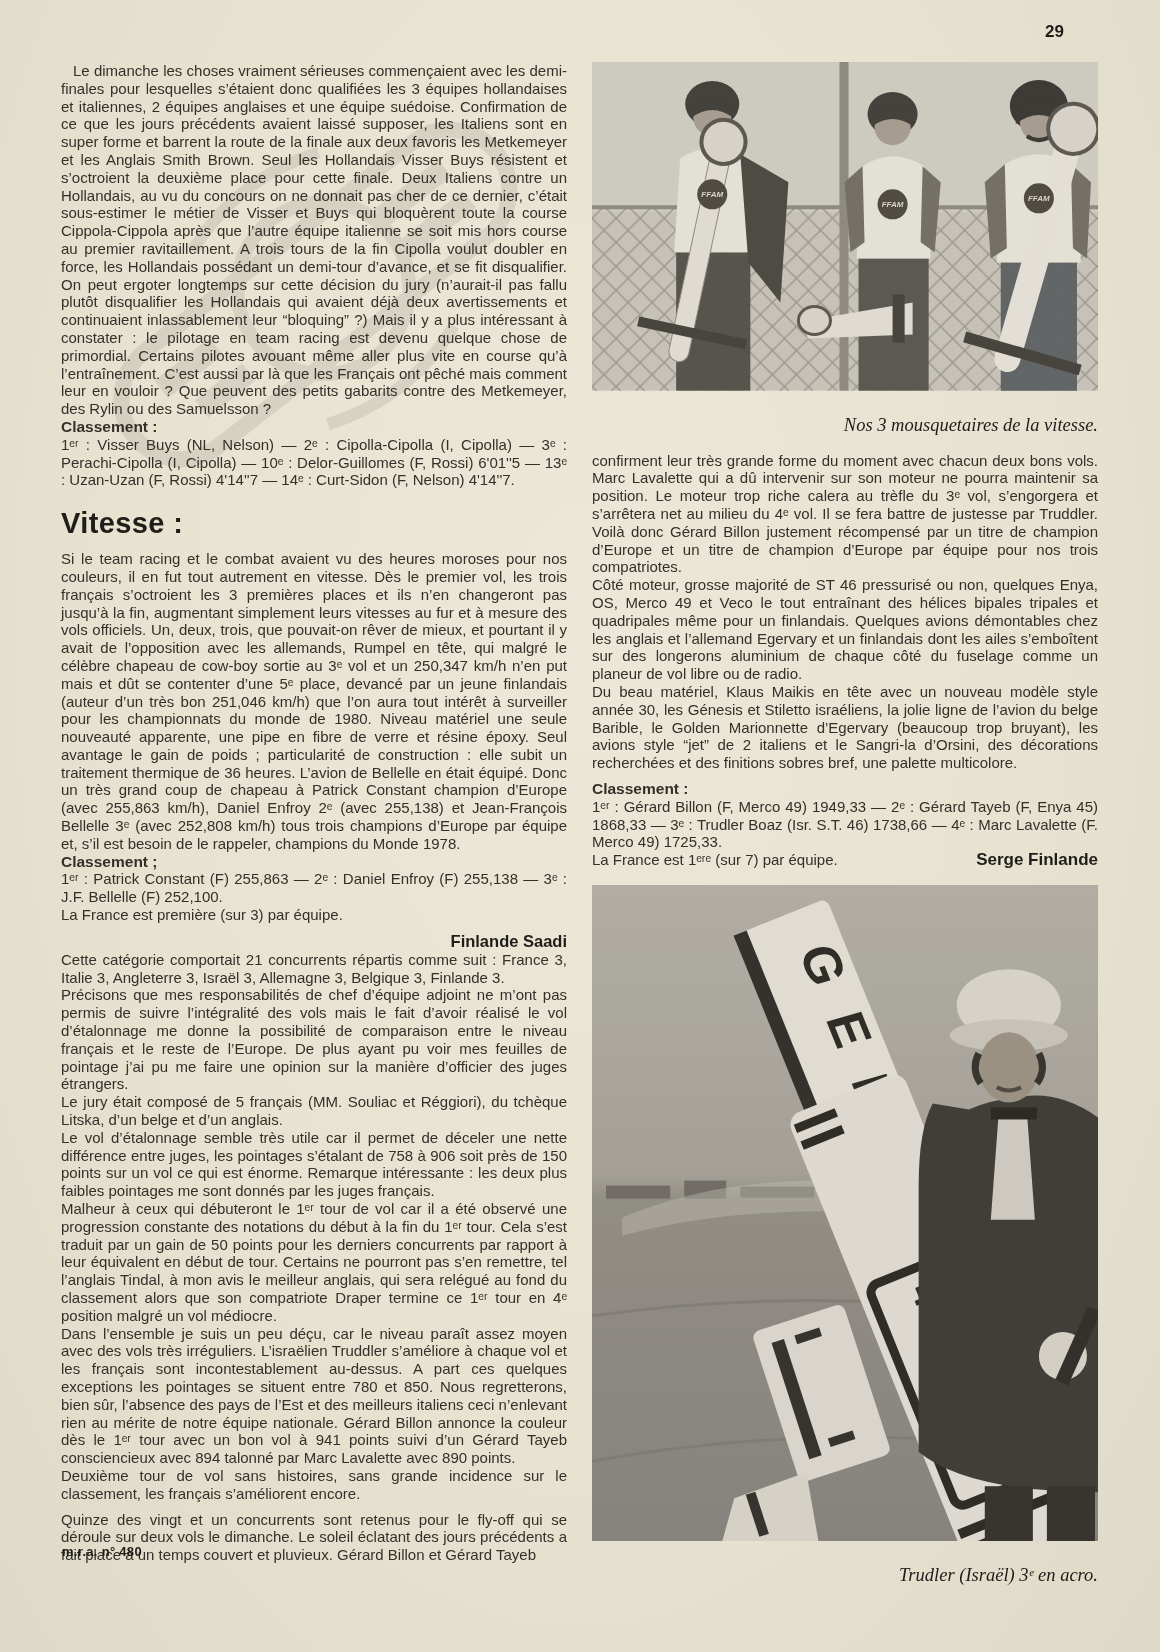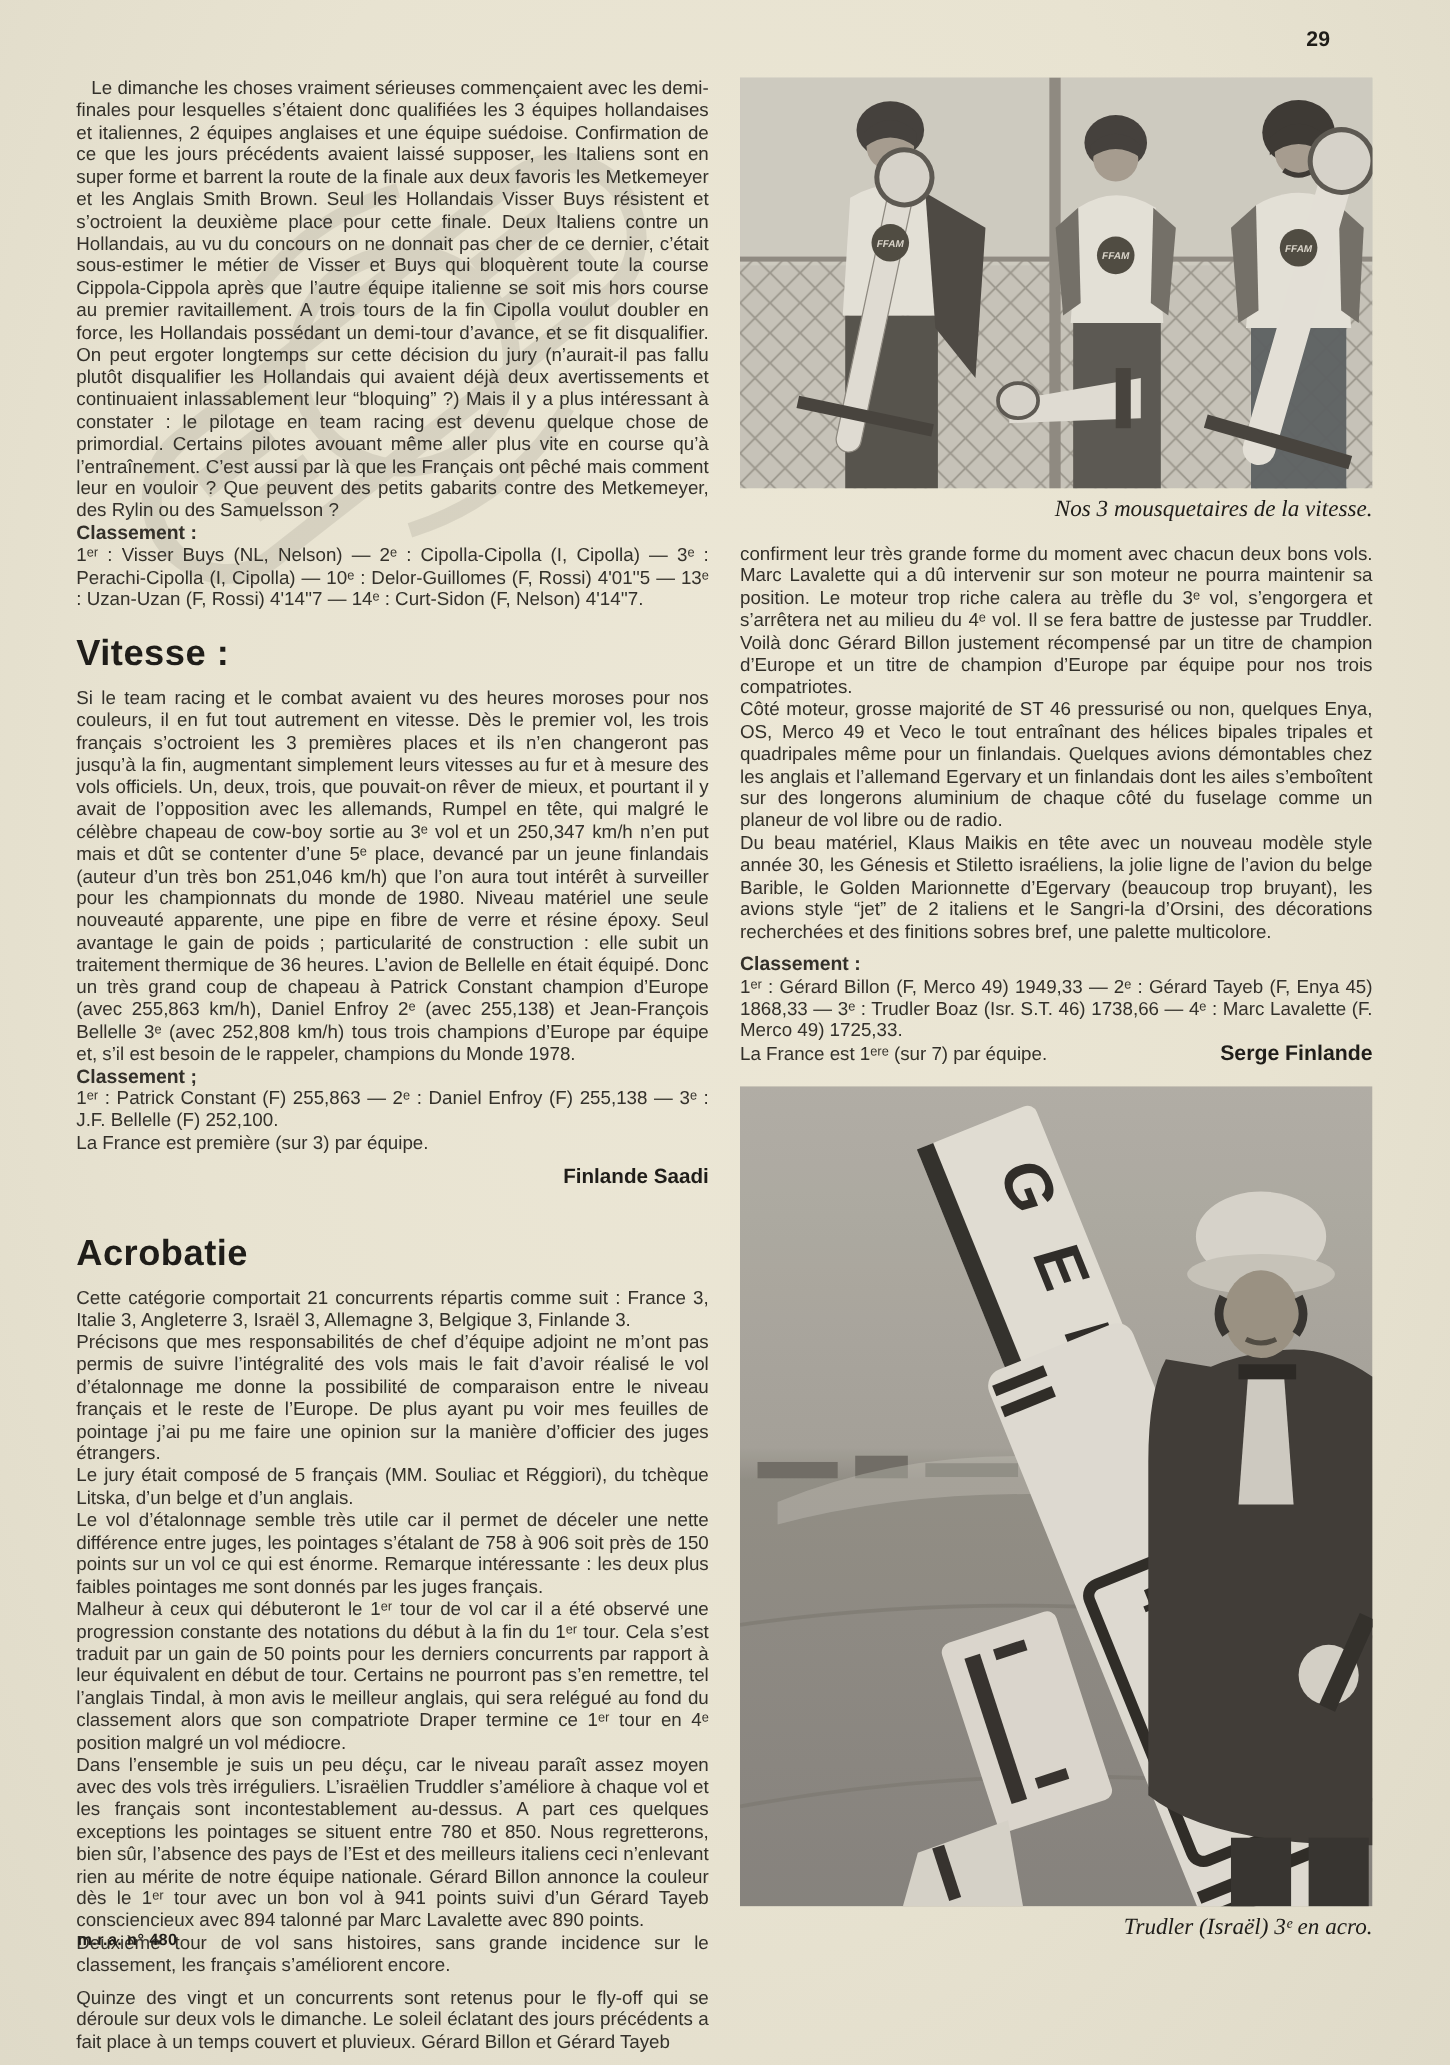--- a/index.html
+++ b/index.html
@@ -20,21 +20,21 @@
   p.label{ font-weight:bold; font-size:15.5px; line-height:17.8px; }
   .gap-s{ margin-top:8px; }
   h2{ font-size:29px; letter-spacing:.4px; color:#1f1d19; font-weight:bold;
       margin:18px 0 10px; font-family:"Liberation Sans","DejaVu Sans",sans-serif; }
   h2.acro{ margin-top:36px; }
   .byline{ font-weight:bold; font-size:16.5px; text-align:right; margin-top:8px; color:#1f1d19; }
   figure{ margin:0; }
   figure svg{ display:block; width:100%; height:auto; }
   figcaption{
     font-family:"Liberation Serif","DejaVu Serif",serif; font-style:italic;
-    font-size:18.5px; text-align:right; margin-top:7px; color:#1f1d19;
+    font-size:18.5px; text-align:right; margin-top:24px; color:#1f1d19;
   }
   .fig-bottom{ margin-top:16px; }
   .text-after-photo{ margin-top:16px; }
   .france-row{ display:flex; justify-content:space-between; align-items:baseline;
     font-size:15px; line-height:17.8px; }
   .france-row .byline{ margin:0; font-size:17px; }
   .watermark{ position:absolute; left:20px; top:36px; width:640px; height:580px;
     opacity:.13; pointer-events:none; }
   .footer{ position:absolute; left:62px; top:1544px; font-weight:bold;
     font-size:13px; letter-spacing:.3px; color:#1f1d19; }
@@ -53,30 +53,29 @@
       <path d="M140 230 h70 M160 270 h60 M420 230 h80 M410 270 h90" stroke-width="22"></path>
       <path d="M250 140 q80 -30 160 0 M250 360 q80 30 160 0" stroke-width="12"></path>
     </g>
   </svg>
 
   <div class="col col-left">
 
     <p class="body indent">Le dimanche les choses vraiment sérieuses commençaient avec les demi-finales pour lesquelles s’étaient donc qualifiées les 3 équipes hollandaises et italiennes, 2 équipes anglaises et une équipe suédoise. Confirmation de ce que les jours précédents avaient laissé supposer, les Italiens sont en super forme et barrent la route de la finale aux deux favoris les Metkemeyer et les Anglais Smith Brown. Seul les Hollandais Visser Buys résistent et s’octroient la deuxième place pour cette finale. Deux Italiens contre un Hollandais, au vu du concours on ne donnait pas cher de ce dernier, c’était sous-estimer le métier de Visser et Buys qui bloquèrent toute la course Cippola-Cippola après que l’autre équipe italienne se soit mis hors course au premier ravitaillement. A trois tours de la fin Cipolla voulut doubler en force, les Hollandais possédant un demi-tour d’avance, et se fit disqualifier. On peut ergoter longtemps sur cette décision du jury (n’aurait-il pas fallu plutôt disqualifier les Hollandais qui avaient déjà deux avertissements et continuaient inlassablement leur “bloquing” ?) Mais il y a plus intéressant à constater : le pilotage en team racing est devenu quelque chose de primordial. Certains pilotes avouant même aller plus vite en course qu’à l’entraînement. C’est aussi par là que les Français ont pêché mais comment leur en vouloir ? Que peuvent des petits gabarits contre des Metkemeyer, des Rylin ou des Samuelsson ?</p>
 
     <p class="label">Classement :</p>
-    <p class="body">1ᵉʳ : Visser Buys (NL, Nelson) — 2ᵉ : Cipolla-Cipolla (I, Cipolla) — 3ᵉ : Perachi-Cipolla (I, Cipolla) — 10ᵉ : Delor-Guillomes (F, Rossi) 4'01''5 — 13ᵉ : Uzan-Uzan (F, Rossi) 4'14''7 — 14ᵉ : Curt-Sidon (F, Nelson) 4'14''7.</p>
+    <p class="body">1ᵉʳ : Visser Buys (NL, Nelson) — 2ᵉ : Cipolla-Cipolla (I, Cipolla) — 3ᵉ : Perachi-Cipolla (I, Cipolla) — 10ᵉ : Delor-Guillomes (F, Rossi) 6'01''5 — 13ᵉ : Uzan-Uzan (F, Rossi) 4'14''7 — 14ᵉ : Curt-Sidon (F, Nelson) 4'14''7.</p>
 
     <h2>Vitesse :</h2>
     <p class="body">Si le team racing et le combat avaient vu des heures moroses pour nos couleurs, il en fut tout autrement en vitesse. Dès le premier vol, les trois français s’octroient les 3 premières places et ils n’en changeront pas jusqu’à la fin, augmentant simplement leurs vitesses au fur et à mesure des vols officiels. Un, deux, trois, que pouvait-on rêver de mieux, et pourtant il y avait de l’opposition avec les allemands, Rumpel en tête, qui malgré le célèbre chapeau de cow-boy sortie au 3ᵉ vol et un 250,347 km/h n’en put mais et dût se contenter d’une 5ᵉ place, devancé par un jeune finlandais (auteur d’un très bon 251,046 km/h) que l’on aura tout intérêt à surveiller pour les championnats du monde de 1980. Niveau matériel une seule nouveauté apparente, une pipe en fibre de verre et résine époxy. Seul avantage le gain de poids ; particularité de construction : elle subit un traitement thermique de 36 heures. L’avion de Bellelle en était équipé. Donc un très grand coup de chapeau à Patrick Constant champion d’Europe (avec 255,863 km/h), Daniel Enfroy 2ᵉ (avec 255,138) et Jean-François Bellelle 3ᵉ (avec 252,808 km/h) tous trois champions d’Europe par équipe et, s’il est besoin de le rappeler, champions du Monde 1978.</p>
     <p class="label">Classement ;</p>
     <p class="body">1ᵉʳ : Patrick Constant (F) 255,863 — 2ᵉ : Daniel Enfroy (F) 255,138 — 3ᵉ : J.F. Bellelle (F) 252,100.</p>
     <p class="body">La France est première (sur 3) par équipe.</p>
     <p class="byline">Finlande Saadi</p>
 
-    <h2 class="acro">Acrobatie</h2>
     <p class="body">Cette catégorie comportait 21 concurrents répartis comme suit : France 3, Italie 3, Angleterre 3, Israël 3, Allemagne 3, Belgique 3, Finlande 3.</p>
     <p class="body">Précisons que mes responsabilités de chef d’équipe adjoint ne m’ont pas permis de suivre l’intégralité des vols mais le fait d’avoir réalisé le vol d’étalonnage me donne la possibilité de comparaison entre le niveau français et le reste de l’Europe. De plus ayant pu voir mes feuilles de pointage j’ai pu me faire une opinion sur la manière d’officier des juges étrangers.</p>
     <p class="body">Le jury était composé de 5 français (MM. Souliac et Réggiori), du tchèque Litska, d’un belge et d’un anglais.</p>
     <p class="body">Le vol d’étalonnage semble très utile car il permet de déceler une nette différence entre juges, les pointages s’étalant de 758 à 906 soit près de 150 points sur un vol ce qui est énorme. Remarque intéressante : les deux plus faibles pointages me sont donnés par les juges français.</p>
     <p class="body">Malheur à ceux qui débuteront le 1ᵉʳ tour de vol car il a été observé une progression constante des notations du début à la fin du 1ᵉʳ tour. Cela s’est traduit par un gain de 50 points pour les derniers concurrents par rapport à leur équivalent en début de tour. Certains ne pourront pas s’en remettre, tel l’anglais Tindal, à mon avis le meilleur anglais, qui sera relégué au fond du classement alors que son compatriote Draper termine ce 1ᵉʳ tour en 4ᵉ position malgré un vol médiocre.</p>
     <p class="body">Dans l’ensemble je suis un peu déçu, car le niveau paraît assez moyen avec des vols très irréguliers. L’israëlien Truddler s’améliore à chaque vol et les français sont incontestablement au-dessus. A part ces quelques exceptions les pointages se situent entre 780 et 850. Nous regretterons, bien sûr, l’absence des pays de l’Est et des meilleurs italiens ceci n’enlevant rien au mérite de notre équipe nationale. Gérard Billon annonce la couleur dès le 1ᵉʳ tour avec un bon vol à 941 points suivi d’un Gérard Tayeb consciencieux avec 894 talonné par Marc Lavalette avec 890 points.</p>
     <p class="body">Deuxième tour de vol sans histoires, sans grande incidence sur le classement, les français s’améliorent encore.</p>
     <p class="body gap-s">Quinze des vingt et un concurrents sont retenus pour le fly-off qui se déroule sur deux vols le dimanche. Le soleil éclatant des jours précédents a fait place à un temps couvert et pluvieux. Gérard Billon et Gérard Tayeb</p>
   </div>
 

